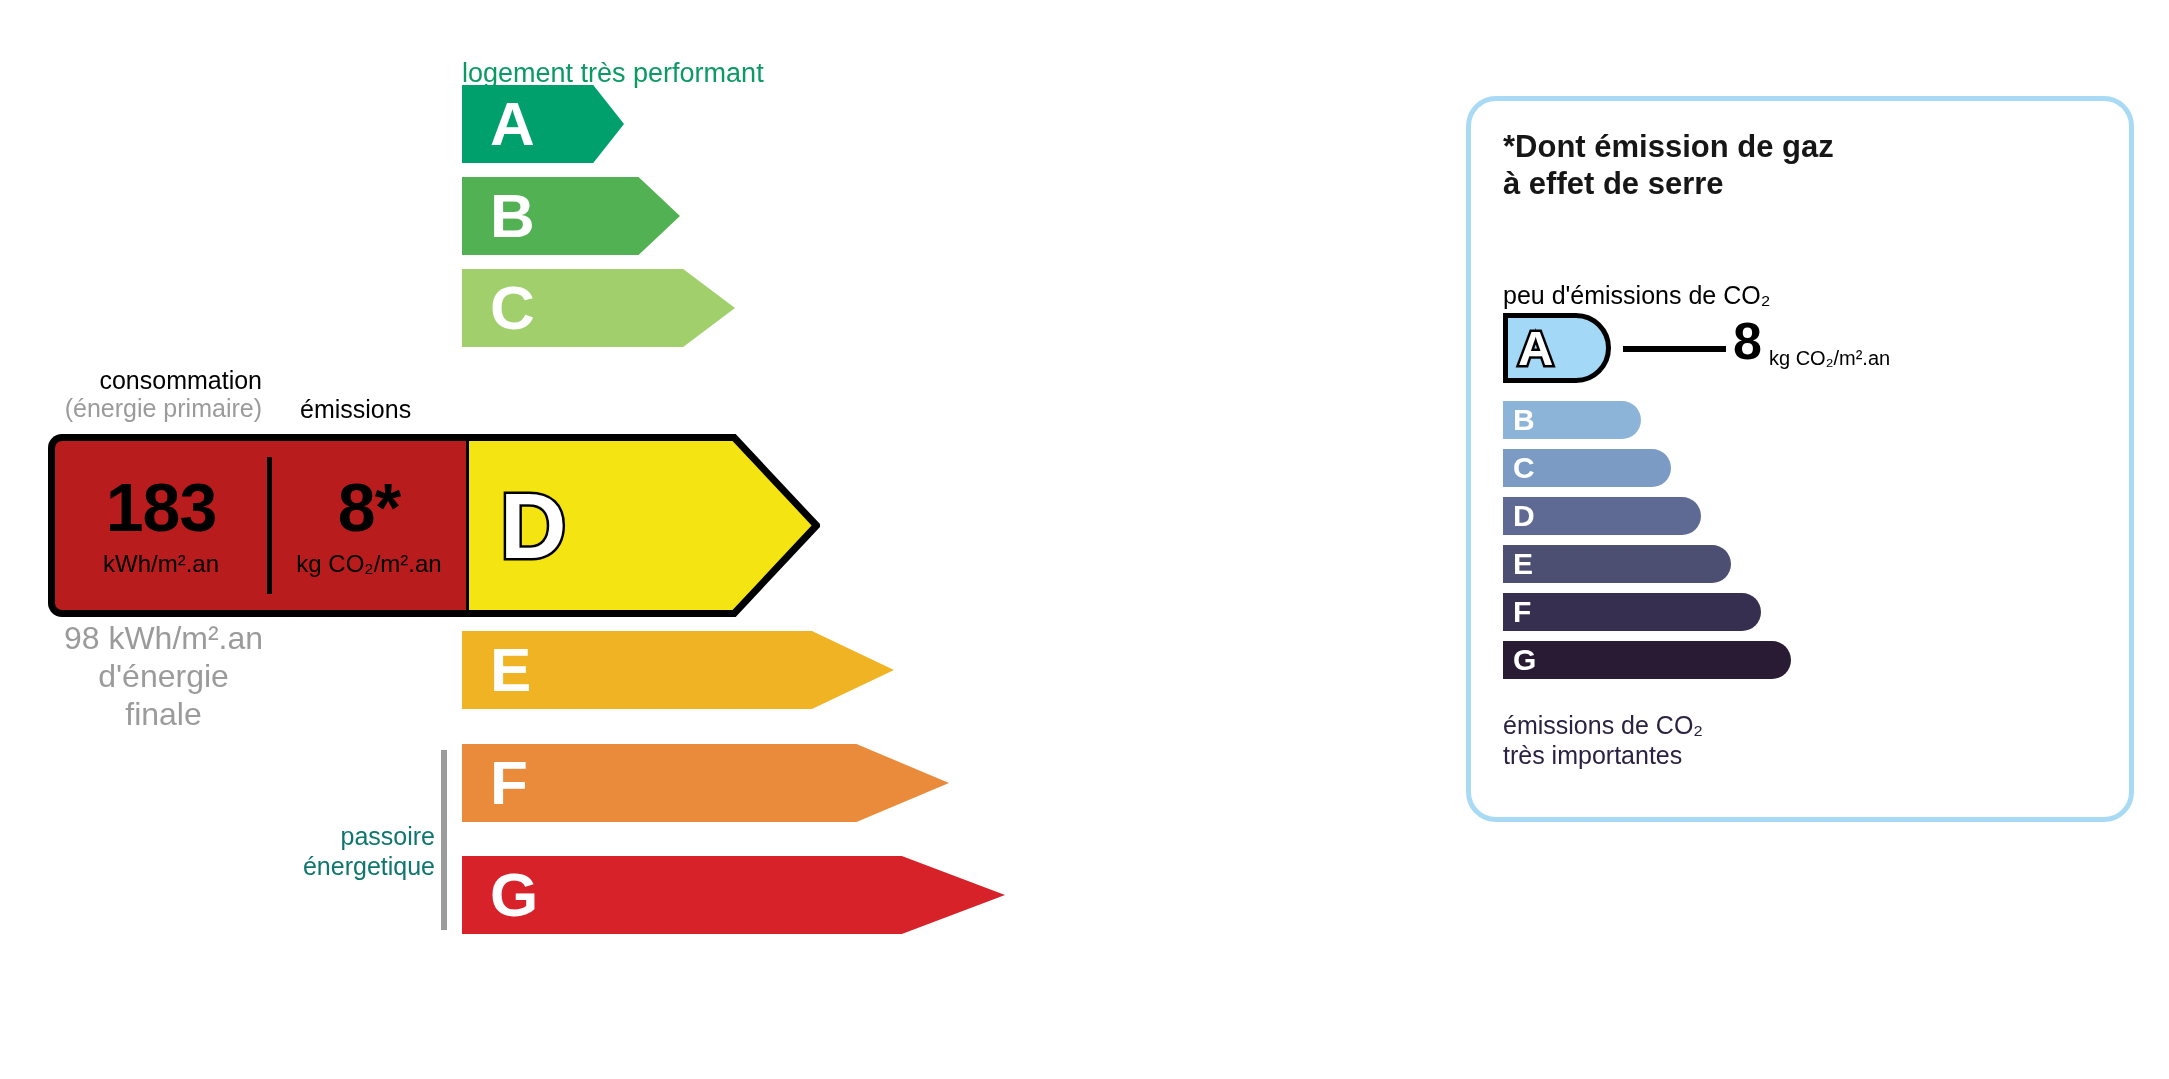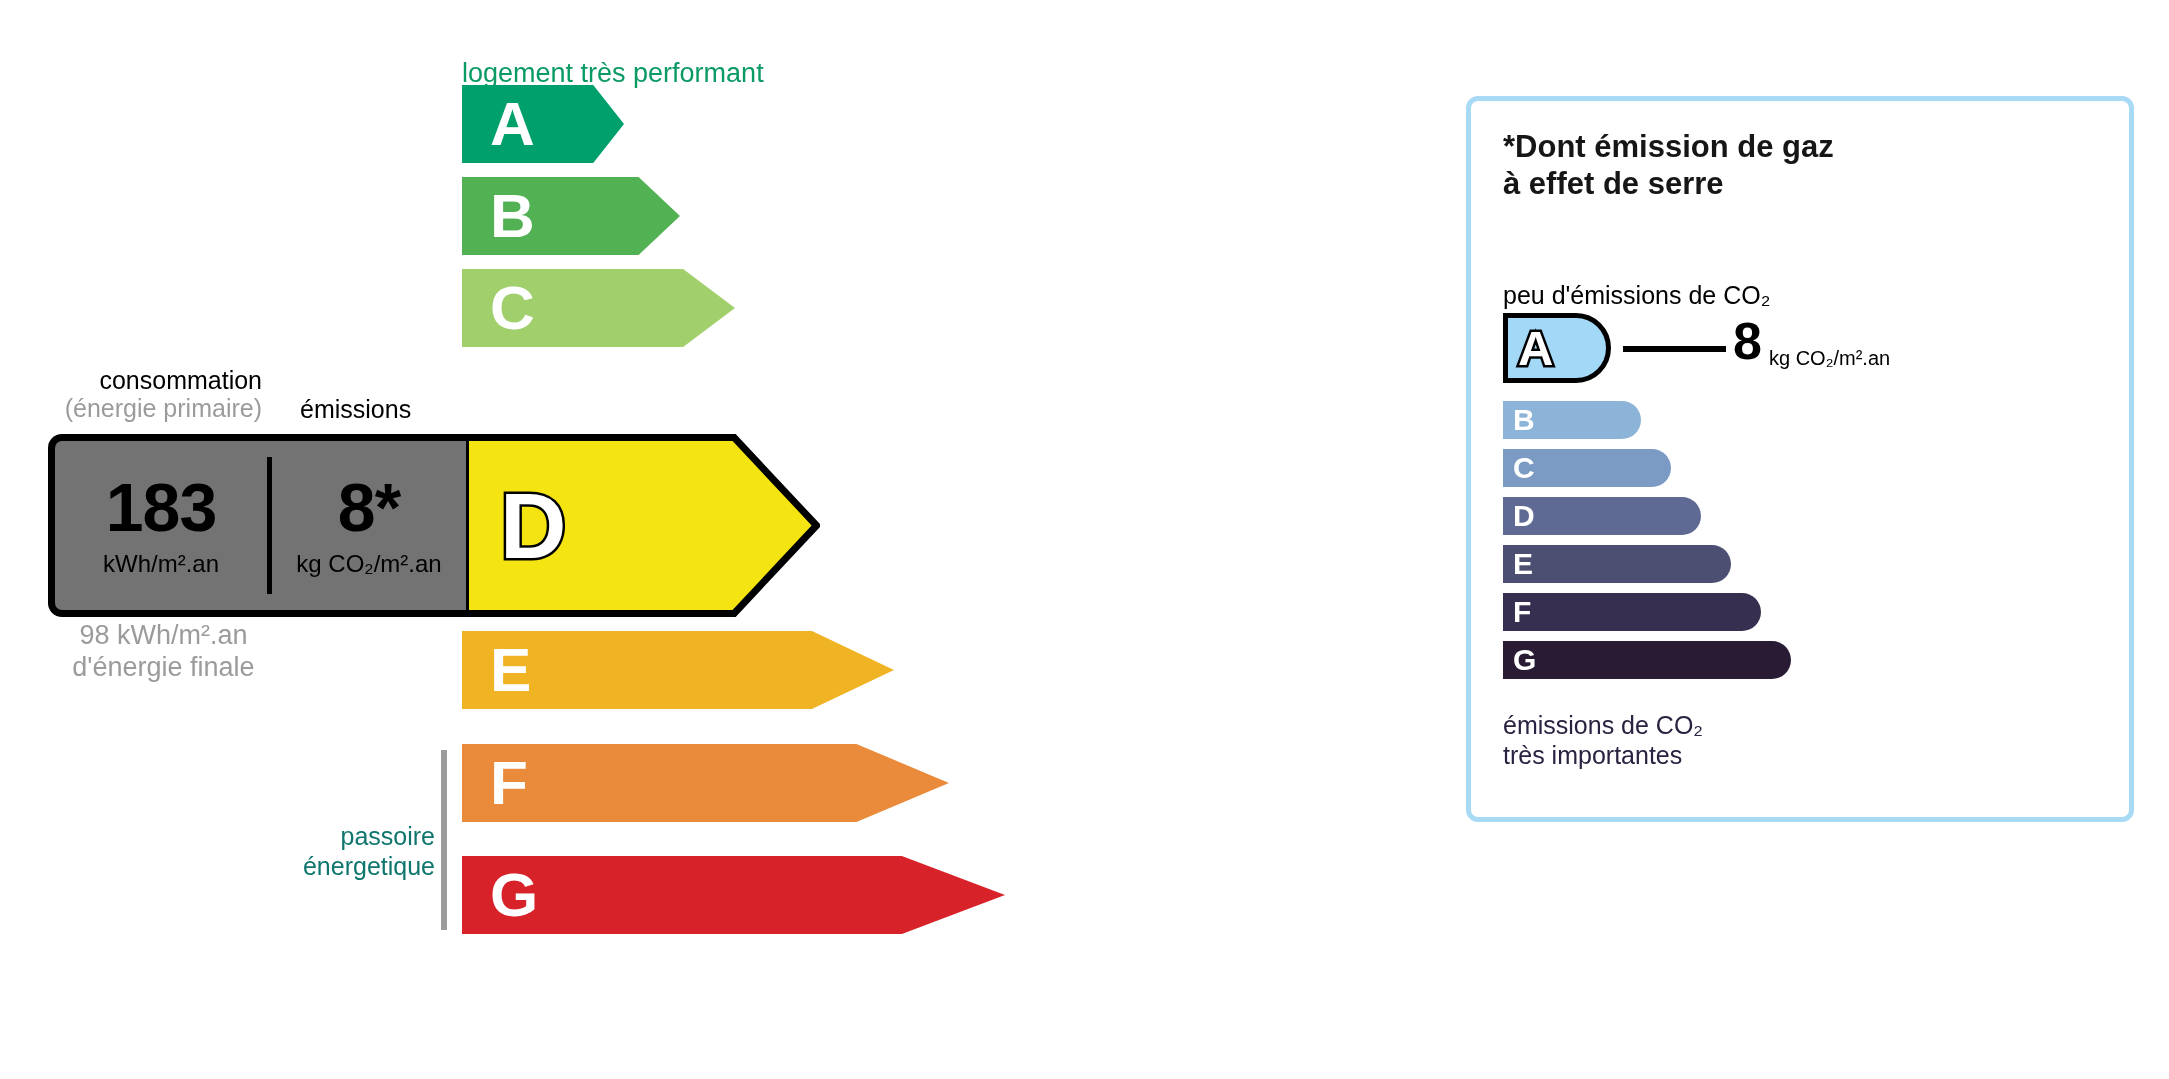--- a/index.html
+++ b/index.html
@@ -50,21 +50,21 @@
     paint-order:stroke fill;
   }
 
   
   #value-box{
     position:absolute;left:48px;top:434px;
     width:418px;height:183px;
     border:7px solid #000;
     border-right:none;
     border-radius:14px 0 0 14px;
-    background:#737373;
+    background:#b91c1c;
     box-sizing:border-box;
     display:flex;
     z-index:6;
   }
   .vb-cell{
     flex:1;display:flex;flex-direction:column;
     align-items:center;justify-content:center;
   }
   .vb-cell.left{flex:0 0 212px;}
   .vb-sep{
@@ -75,37 +75,37 @@
 
   .vb-head{
     position:absolute;font-size:25px;line-height:1.12;white-space:nowrap;
   }
   #head-consumption{left:62px;top:366px;text-align:right;width:200px;}
   #head-consumption .sub{color:#9b9b9b;display:block;}
   #head-emissions{left:300px;top:395px;color:#000;}
 
   #final-energy{
     position:absolute;left:56px;top:620px;
-    font-size:27px;line-height:1.18;color:#9b9b9b;text-align:center;width:215px;
+    font-size:32px;line-height:1.18;color:#9b9b9b;text-align:center;width:215px;
   }
 
   
   #passoire-bar{
     position:absolute;left:441px;top:750px;width:6px;height:180px;background:#9b9b9b;
   }
   #passoire-label{
     position:absolute;left:210px;top:822px;width:225px;
     text-align:right;font-size:25px;line-height:1.18;color:#0f766e;
   }
 
   
   #co2-panel{
     position:absolute;left:1466px;top:96px;
     width:668px;height:726px;
-    border:5px solid #a9daf5;border-radius:12px;
+    border:5px solid #a9daf5;border-radius:30px;
     background:#ffffff;box-sizing:border-box;
   }
   #co2-title{
     position:absolute;left:32px;top:28px;
     font-size:31px;font-weight:bold;color:#161616;line-height:1.18;white-space:pre-line;
   }
   #co2-top-caption{
     position:absolute;left:32px;top:180px;
     font-size:25px;color:#000000;white-space:nowrap;
   }

